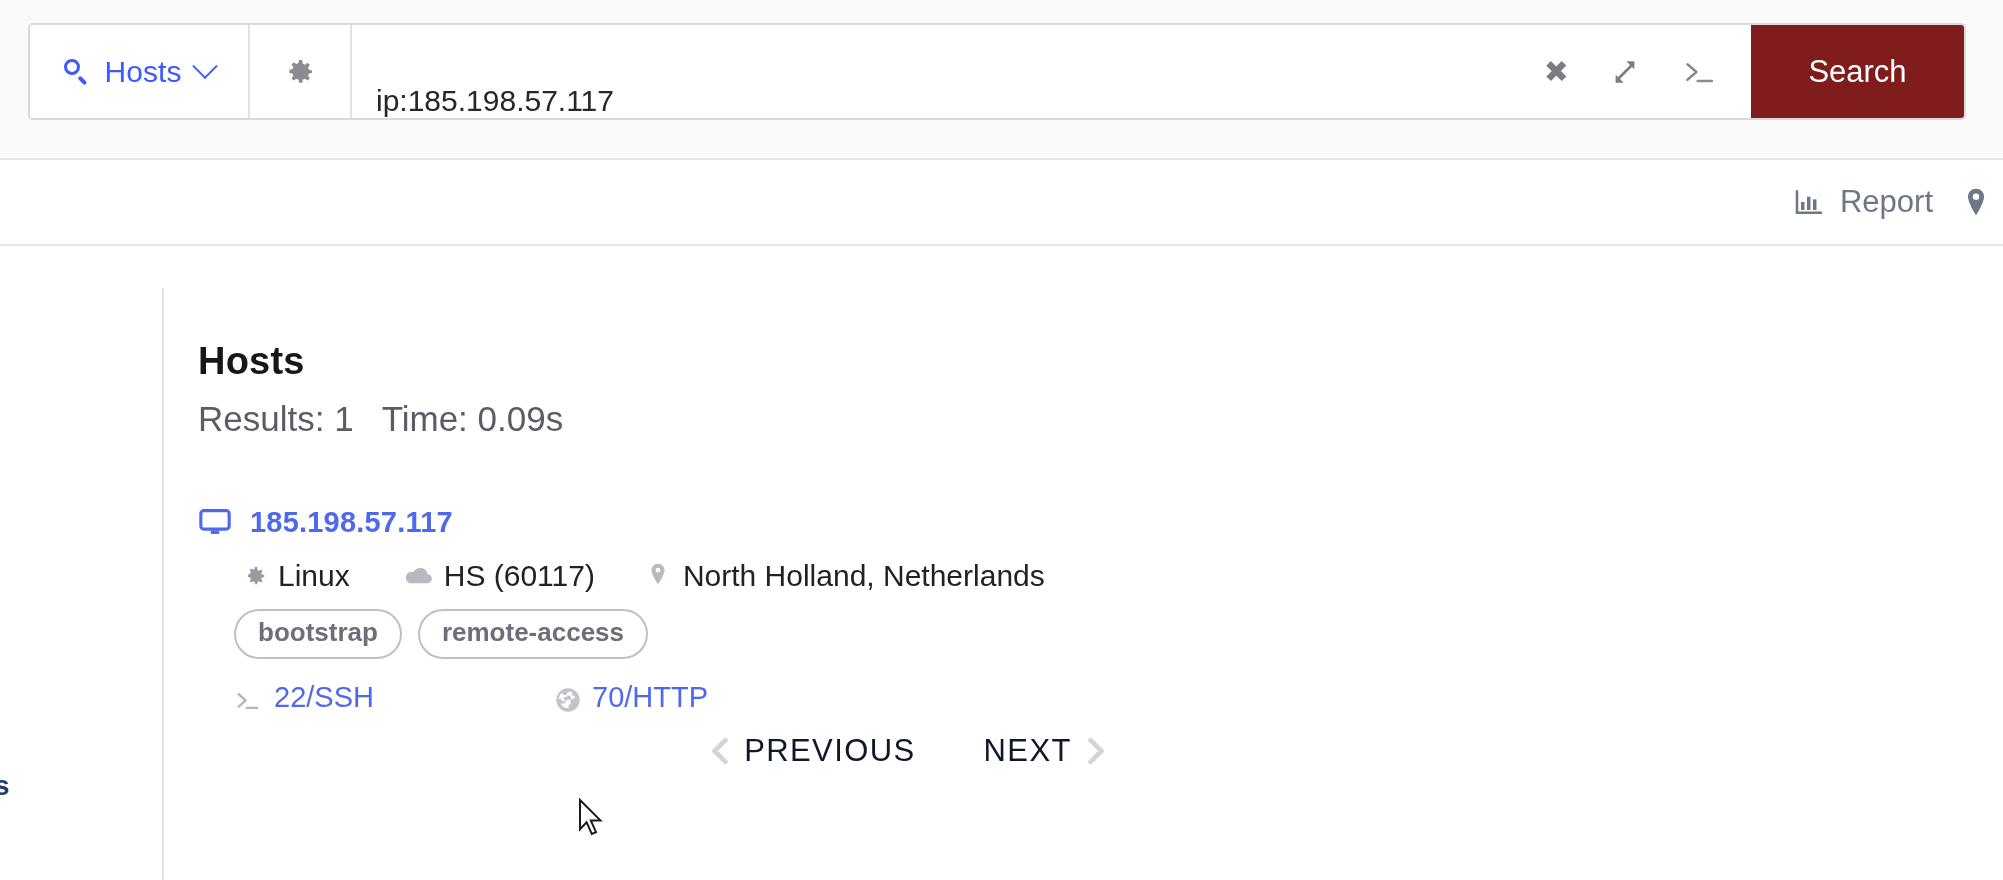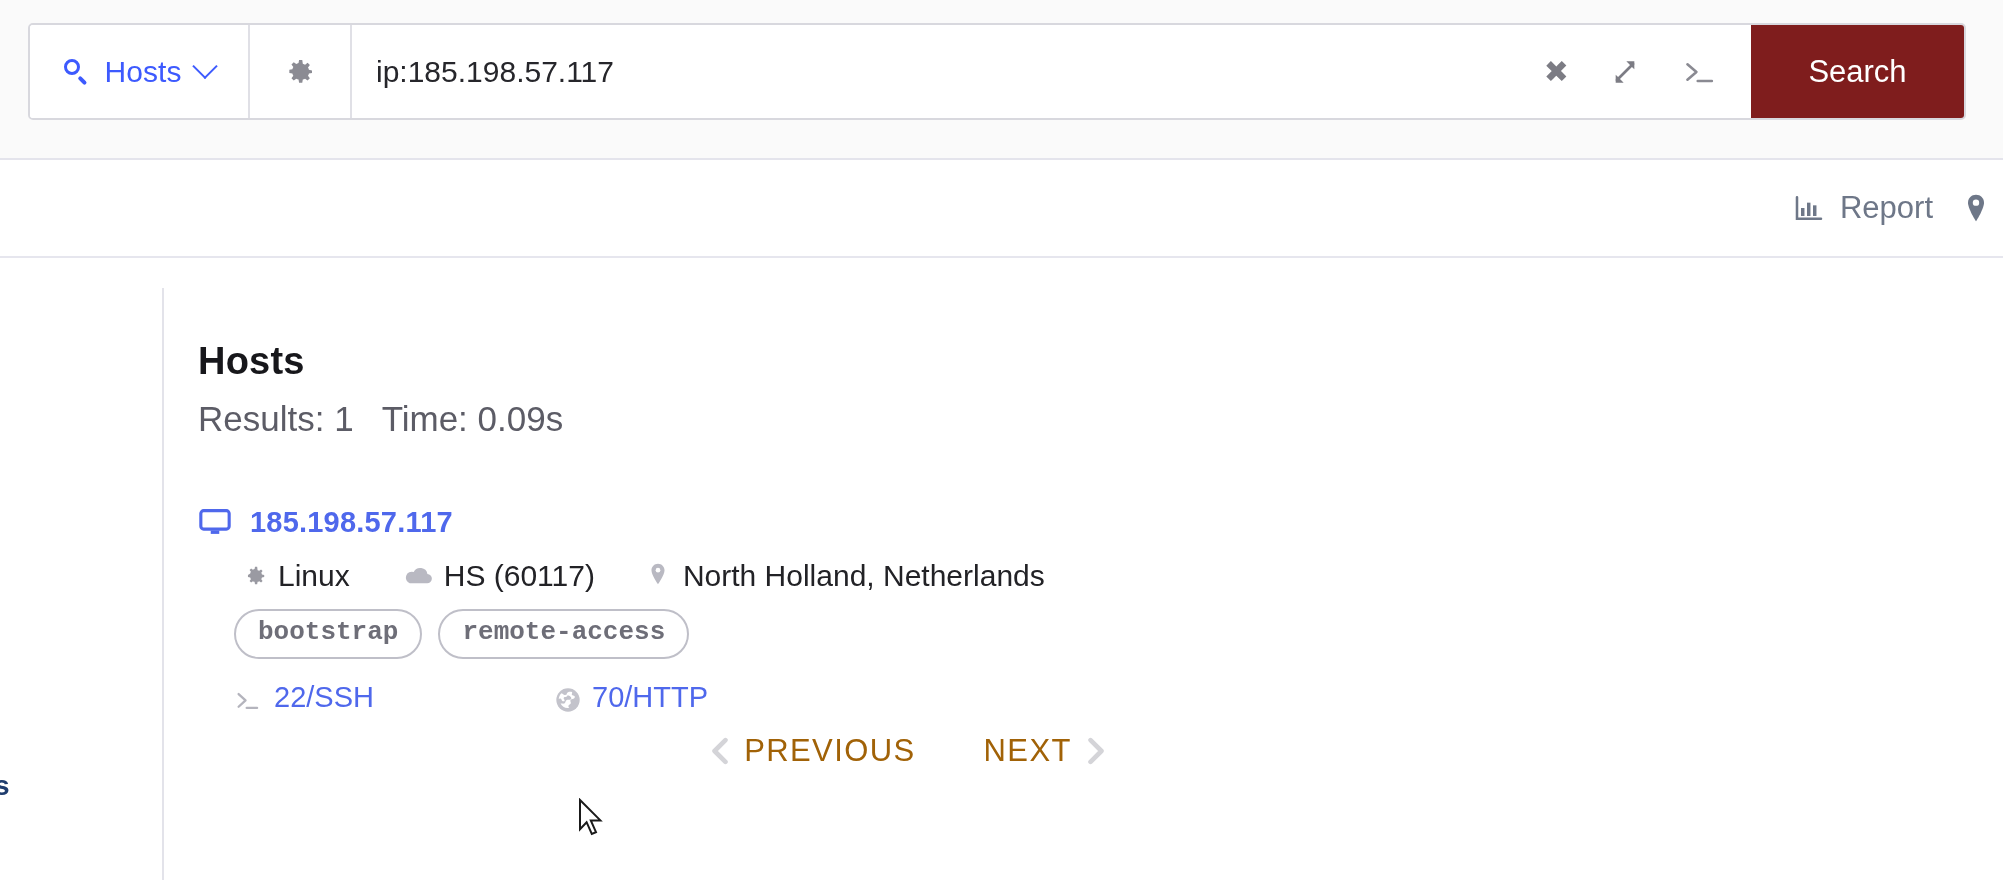--- a/index.html
+++ b/index.html
@@ -95,21 +95,21 @@
     align-items: center;
     justify-content: center;
     border-right: 2px solid #e0e0e6;
     cursor: pointer;
     background: #fff;
   }
 
   .query-cell {
     flex: 1 1 auto;
     display: flex;
-    align-items: center;
+    align-items: flex-end;
     padding-left: 24px;
     min-width: 0;
   }
   .query-input {
     border: 0;
     outline: none;
     font-family: "Liberation Sans", sans-serif;
     font-size: 30px;
     color: #26262b;
     background: transparent;
@@ -153,21 +153,21 @@
     display: flex;
     align-items: center;
     justify-content: center;
   }
 
   
   .toolbar {
     position: absolute;
     left: 0; top: 160px;
     width: 2003px;
-    height: 98px;
+    height: 86px;
     background: #ffffff;
     border-bottom: 2px solid #e6e6ee;
     box-sizing: border-box;
     display: flex;
     align-items: center;
     justify-content: flex-end;
     padding-right: 10px;
     gap: 26px;
   }
   .tool-link {
@@ -281,21 +281,20 @@
   .tag {
     border: 2px solid #bfbfc8;
     border-radius: 999px;
     padding: 7px 22px 9px;
     font-size: 26px;
     font-weight: bold;
     color: #6e6e78;
     cursor: pointer;
     background: #fff;
     line-height: 1.15;
-    font-family: Liberation Mono, monospace;
   }
 
   .svc-row {
     display: flex;
     padding-top: 22px;
     padding-left: 36px;
   }
   .svc {
     display: flex;
     align-items: flex-end;
@@ -320,21 +319,21 @@
     align-items: center;
     justify-content: center;
     gap: 56px;
   }
   .page-btn {
     display: flex;
     align-items: center;
     gap: 12px;
     font-size: 31px;
     letter-spacing: 1.4px;
-    color: #a16207;
+    color: #0f172a;
     background: none;
     border: 0;
     font-family: "Liberation Sans", sans-serif;
     cursor: default;
   }
 
   
   .cursor {
     position: absolute;
     left: 578px;

